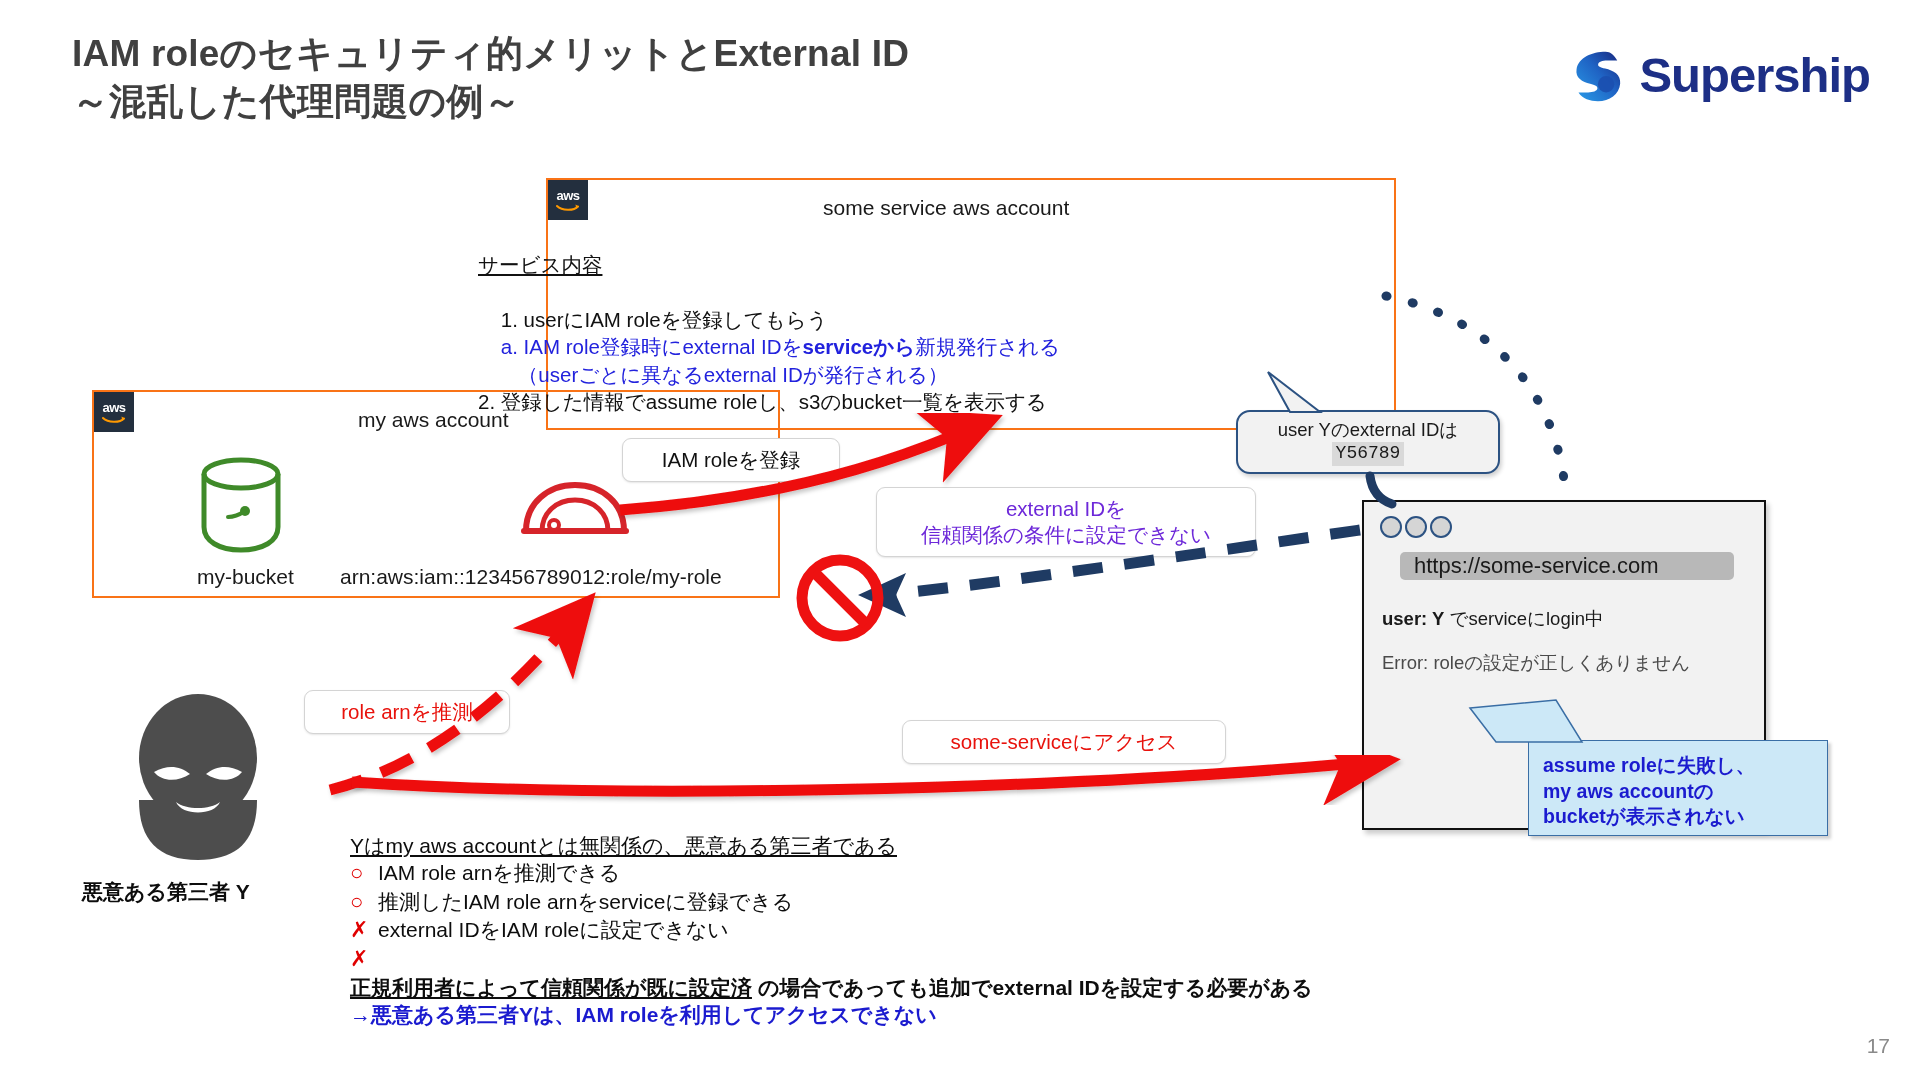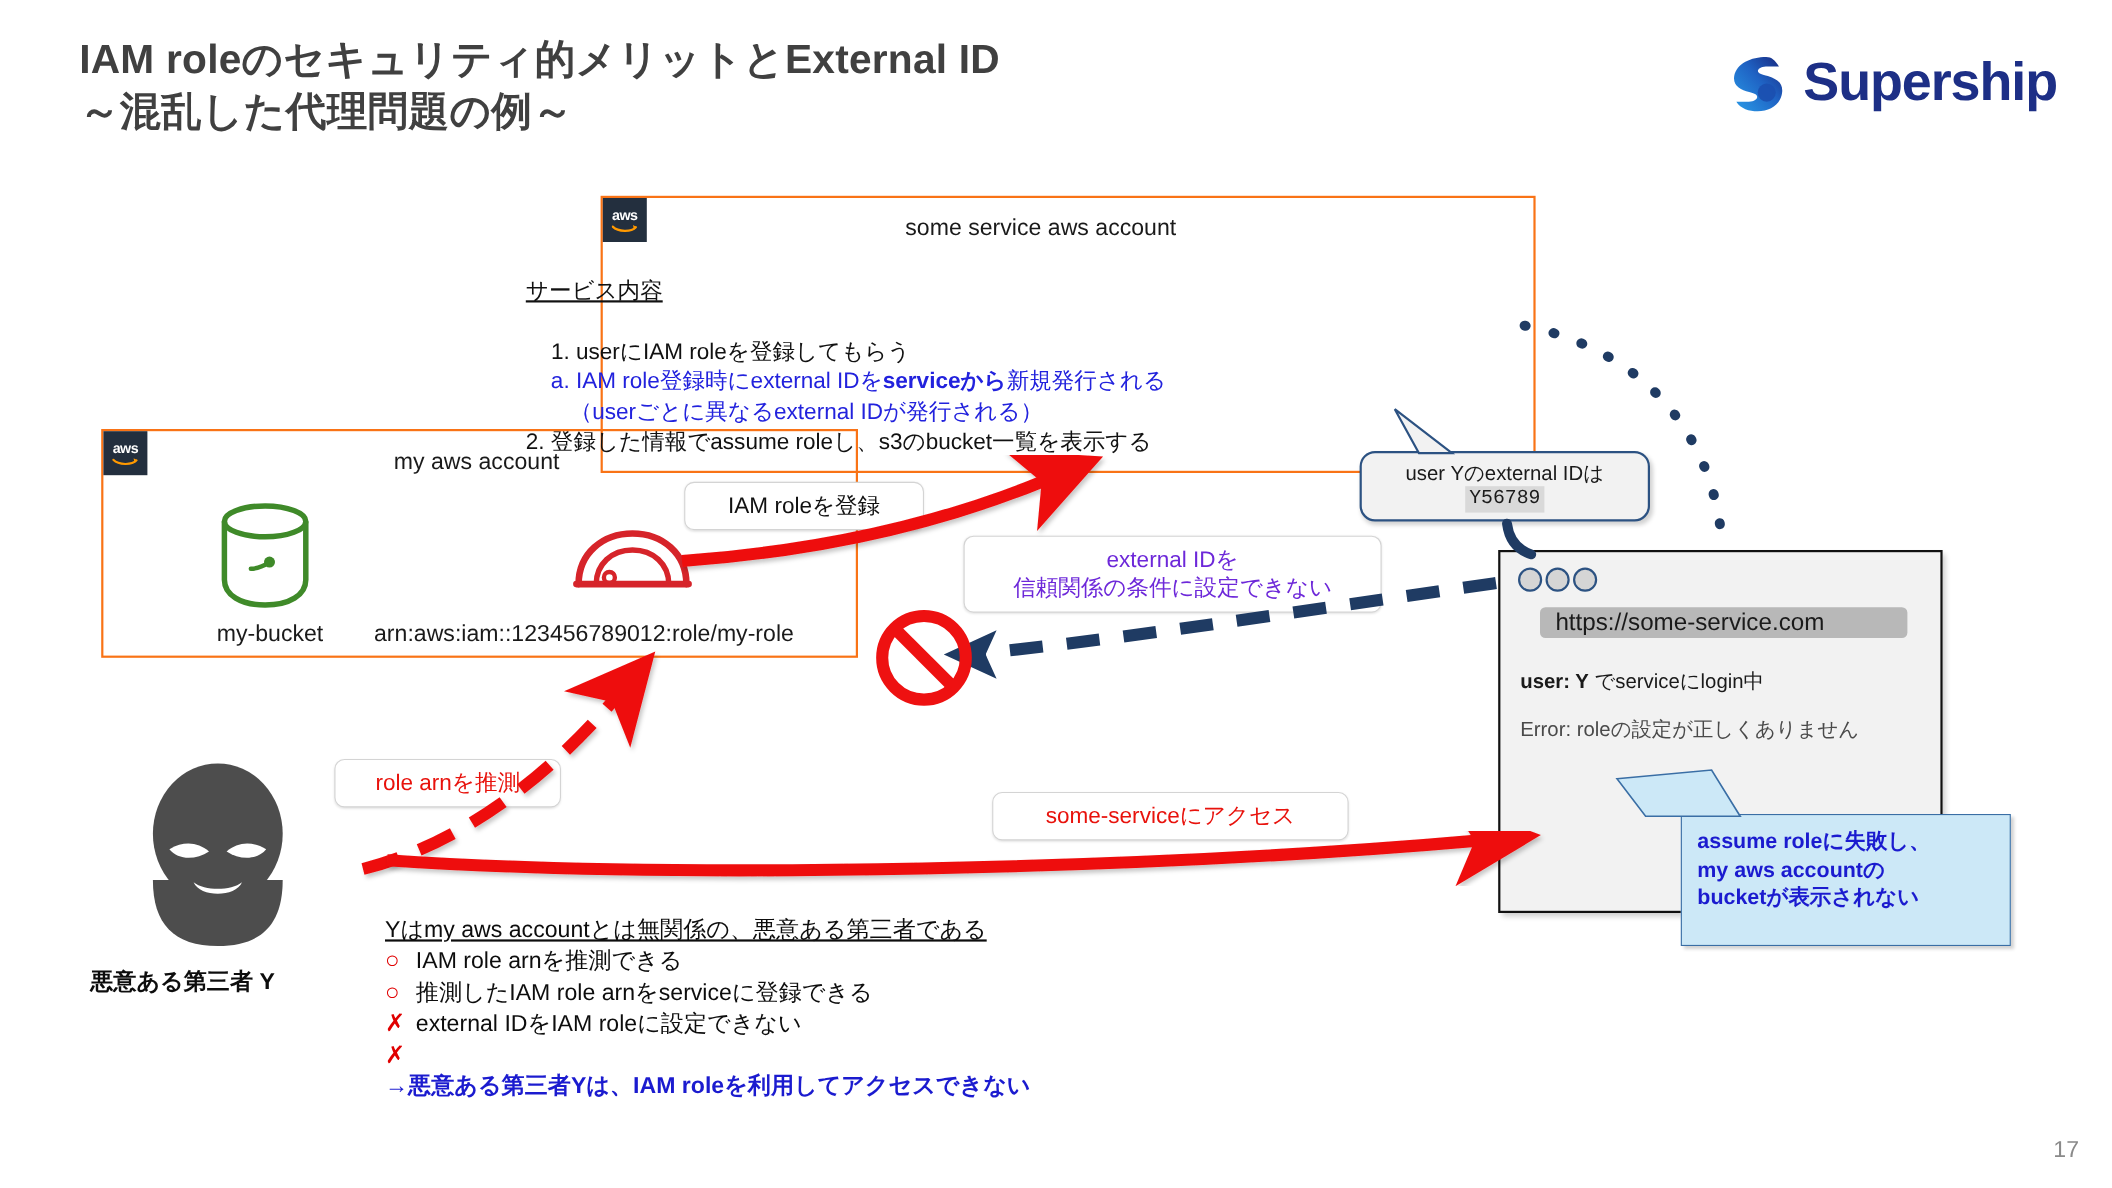--- a/index.html
+++ b/index.html
@@ -207,21 +207,21 @@
     </div>
     <div class="urlbar">
       <span>https://some-service.com</span>
     </div>
     <div class="b-line l1">
       <b>user: Y</b><span> でserviceにlogin中</span>
     </div>
     <div class="b-line l2">Error: roleの設定が正しくありません</div>
   </div>
 
-  <div class="callout-cyan" style="left:1528px; top:740px; width:300px; height:120px;">assume roleに失敗し、
+  <div class="callout-cyan" style="left:1528px; top:740px; width:300px; height:96px;">assume roleに失敗し、
 my aws accountの
 bucketが表示されない</div>
 
   <svg style="position:absolute;left:118px;top:690px;width:160px;height:180px;" viewBox="0 0 160 180">
     <ellipse cx="80" cy="68" rx="59" ry="64" fill="#4d4d4d"></ellipse>
     <path d="M21 110 C21 150 40 170 80 170 C120 170 139 150 139 110 Z" fill="#4d4d4d"></path>
     <path d="M36 82 C50 74 62 76 72 84 C60 92 44 92 36 82 Z" fill="#fff"></path>
     <path d="M124 82 C110 74 98 76 88 84 C100 92 116 92 124 82 Z" fill="#fff"></path>
     <path d="M58 112 C68 120 92 120 102 112 C96 126 64 126 58 112 Z" fill="#fff"></path>
   </svg>
@@ -270,18 +270,21 @@
       <span class="mark">○</span>
       <span>推測したIAM role arnをserviceに登録できる</span>
     </div>
     <div class="row">
       <span class="mark">✗</span>
       <span>external IDをIAM roleに設定できない</span>
     </div>
     <div class="row">
       <span class="mark">✗</span>
     </div>
+    <div class="row" style="font-weight:700;">
+      <span class="u">正規利用者によって信頼関係が既に設定済</span><span>の場合であっても追加でexternal IDを設定する必要がある</span>
+    </div>
     <div class="row note-blue">→悪意ある第三者Yは、IAM roleを利用してアクセスできない</div>
   </div>
 
   <div class="pagenum">17</div>
 
 </div>
 
 </body></html>

